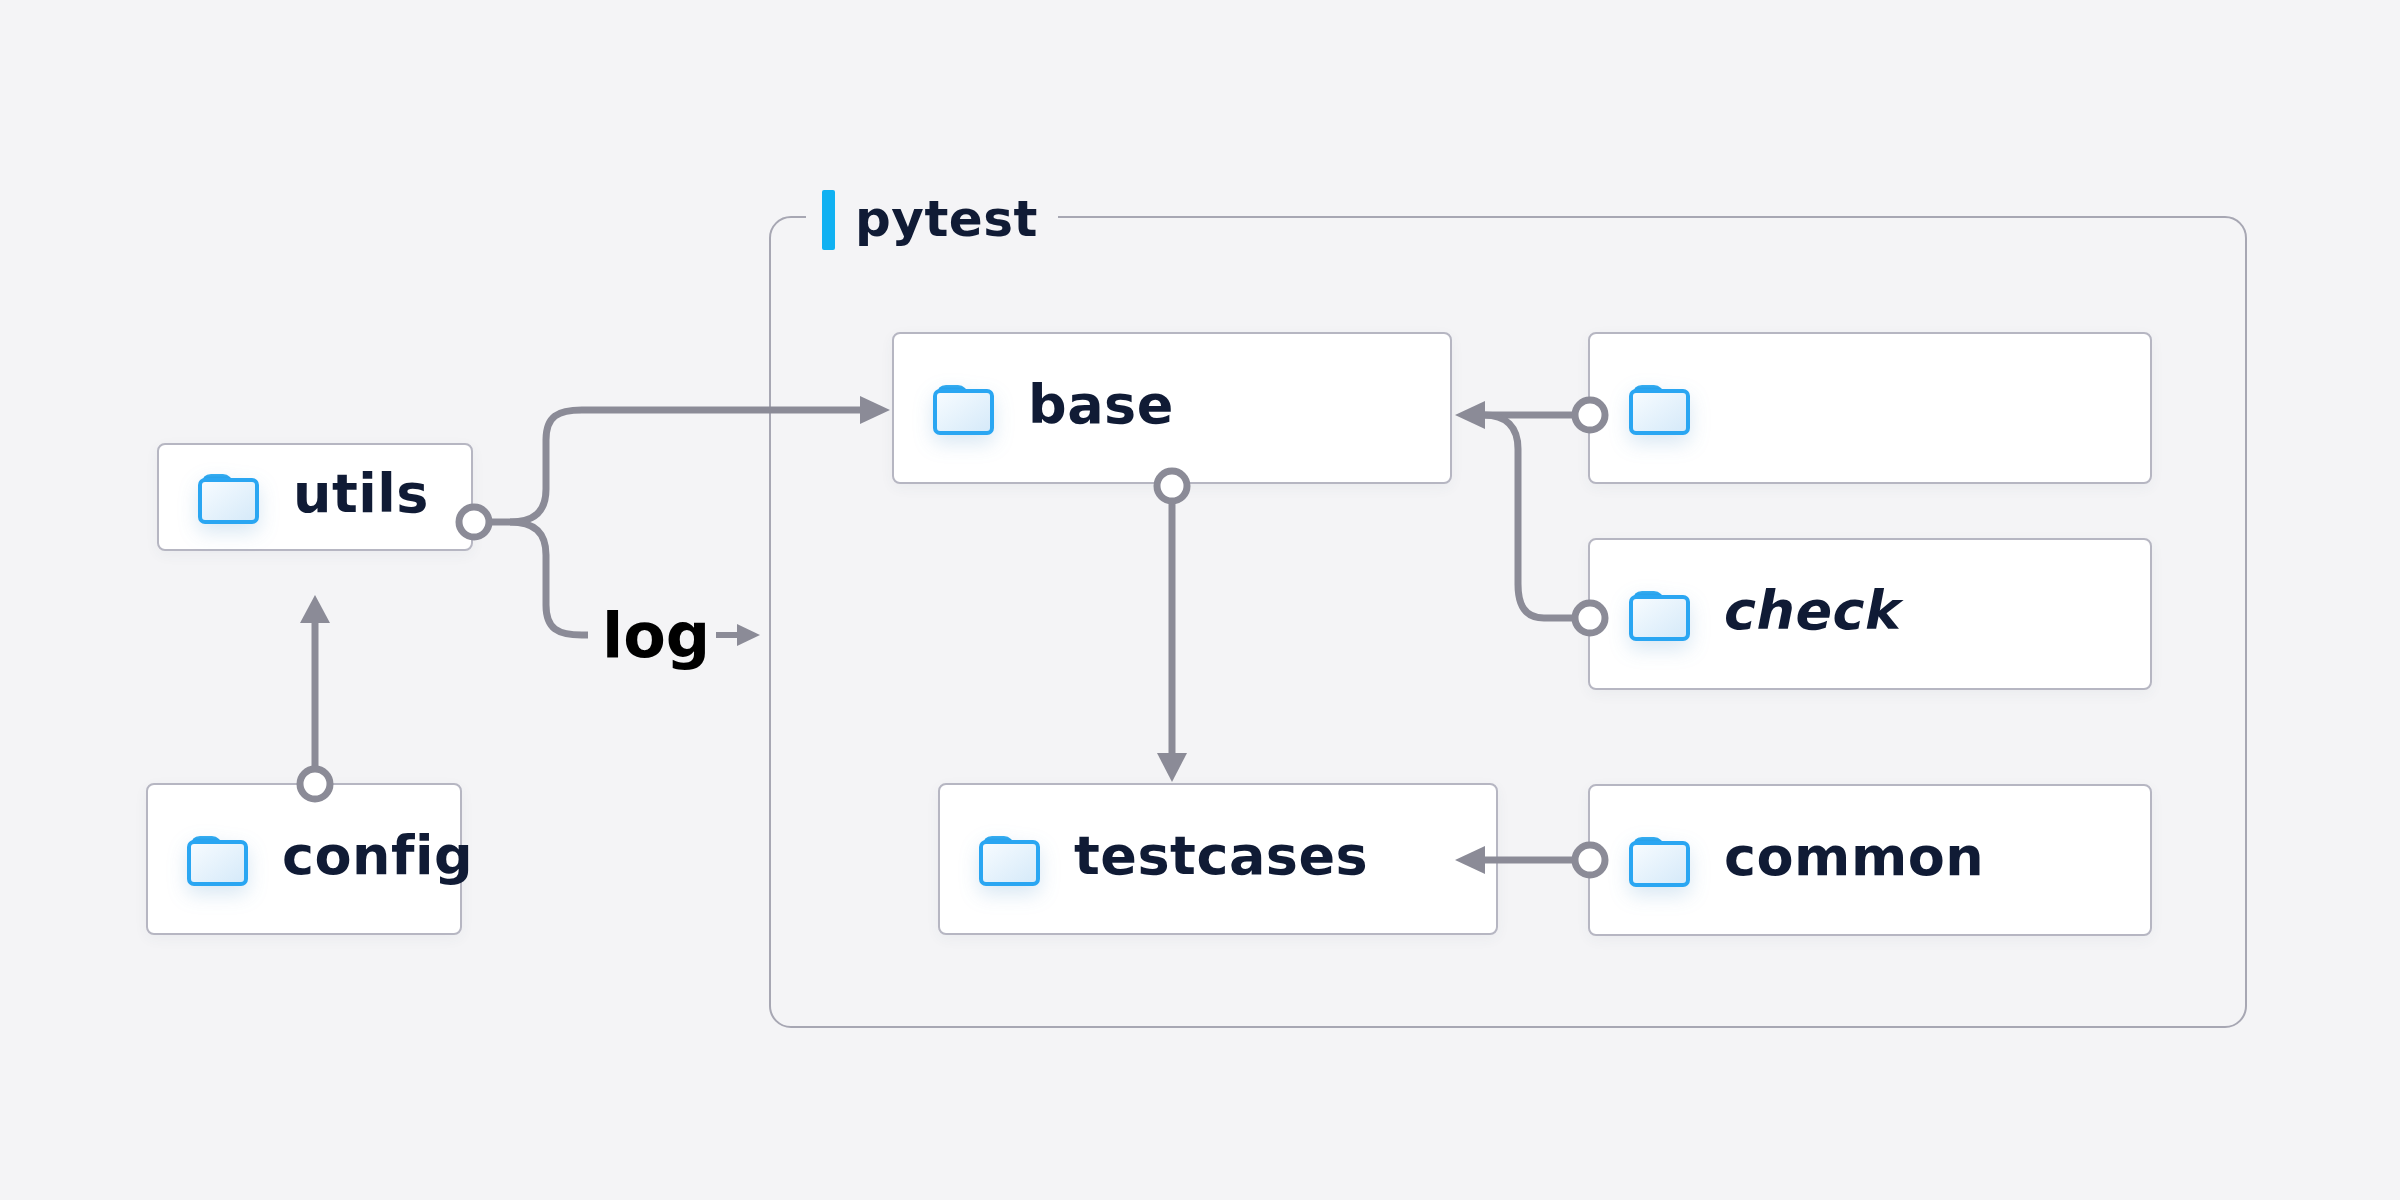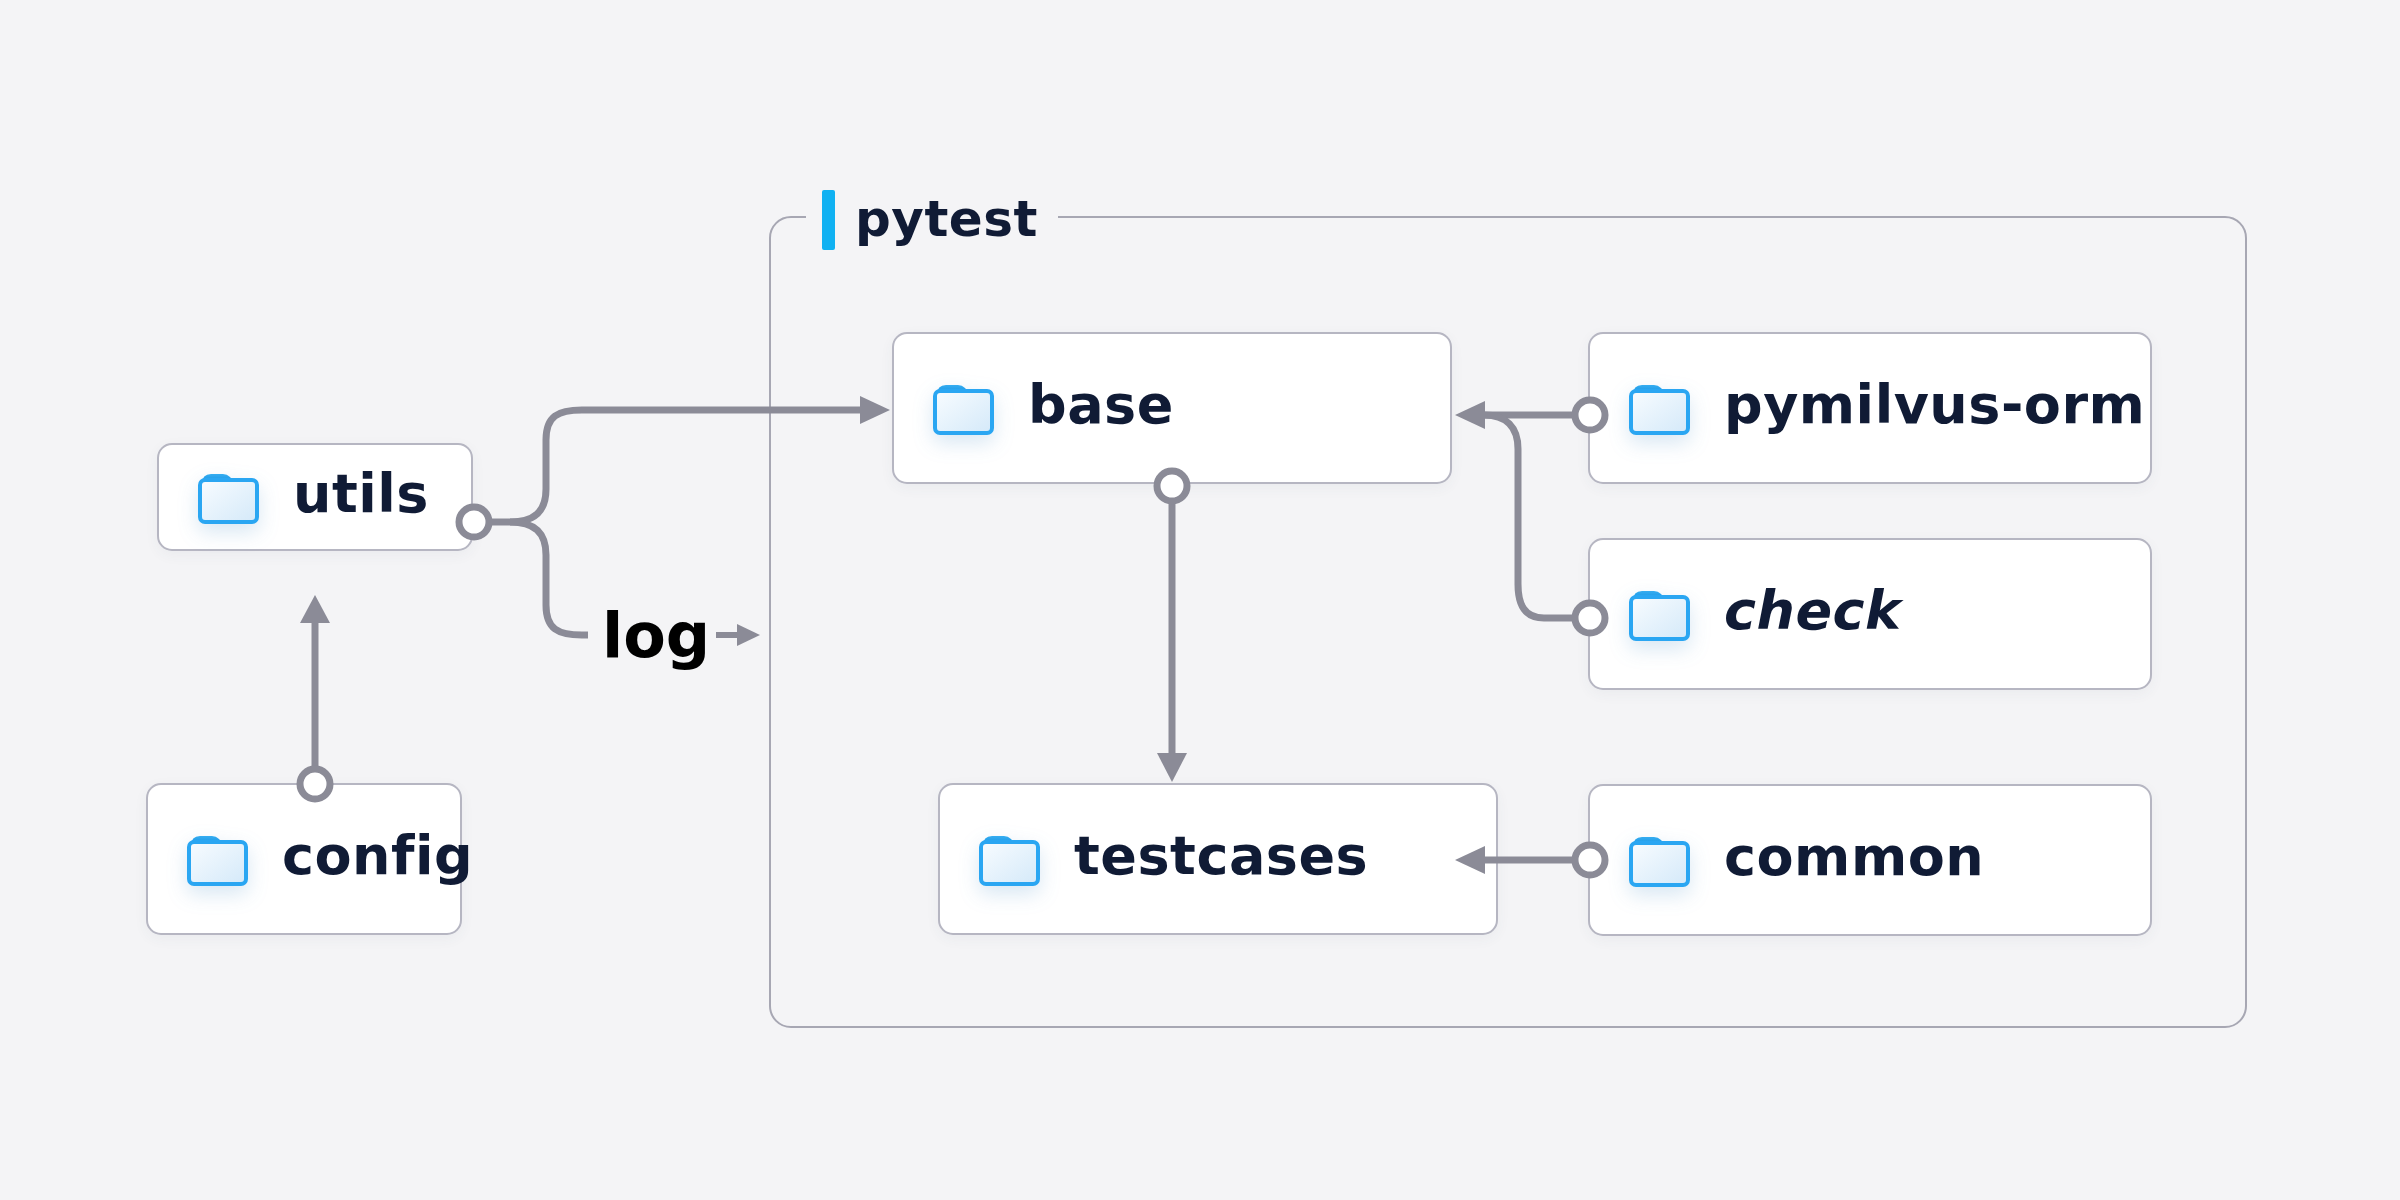--- a/index.html
+++ b/index.html
@@ -31,21 +31,21 @@
   .group-label .group-title{
     font-size:50px;font-weight:700;color:#101b35;letter-spacing:0.5px;line-height:1;
     padding-bottom:6px;
   }
 
   
   .node{
     position:absolute;
     background:#ffffff;
     border:2.5px solid #b6b6c2;
-    border-radius:15px;
+    border-radius:8px;
     box-sizing:border-box;
     display:flex;align-items:center;
     padding-left:36px;gap:32px;
     box-shadow:0 4px 14px rgba(60,70,100,0.05);
   }
   .node .node-label{
     font-size:54px;font-weight:700;color:#101b35;letter-spacing:0.5px;
     line-height:1;padding-bottom:6px;
     white-space:nowrap;
   }
@@ -123,21 +123,20 @@
     <span class="node-label">base</span>
   </div>
 
   <div class="node" id="node-pymilvus">
     <span class="folder">
       <svg viewBox="0 0 66 56" width="66" height="56">
         <path d="M7 15 Q7 5 16 5 L28 5 Q32 5 35 8 L41 15 Z" fill="url(#tabFill)"></path>
         <rect x="5" y="11" width="57" height="42" rx="5" fill="url(#folderFill)" stroke="#2aa6f2" stroke-width="4"></rect>
       </svg>
     </span>
-    <span class="node-label">pymilvus-orm</span>
   </div>
 
   <div class="node" id="node-check">
     <span class="folder">
       <svg viewBox="0 0 66 56" width="66" height="56">
         <path d="M7 15 Q7 5 16 5 L28 5 Q32 5 35 8 L41 15 Z" fill="url(#tabFill)"></path>
         <rect x="5" y="11" width="57" height="42" rx="5" fill="url(#folderFill)" stroke="#2aa6f2" stroke-width="4"></rect>
       </svg>
     </span>
     <span class="node-label">check</span>

